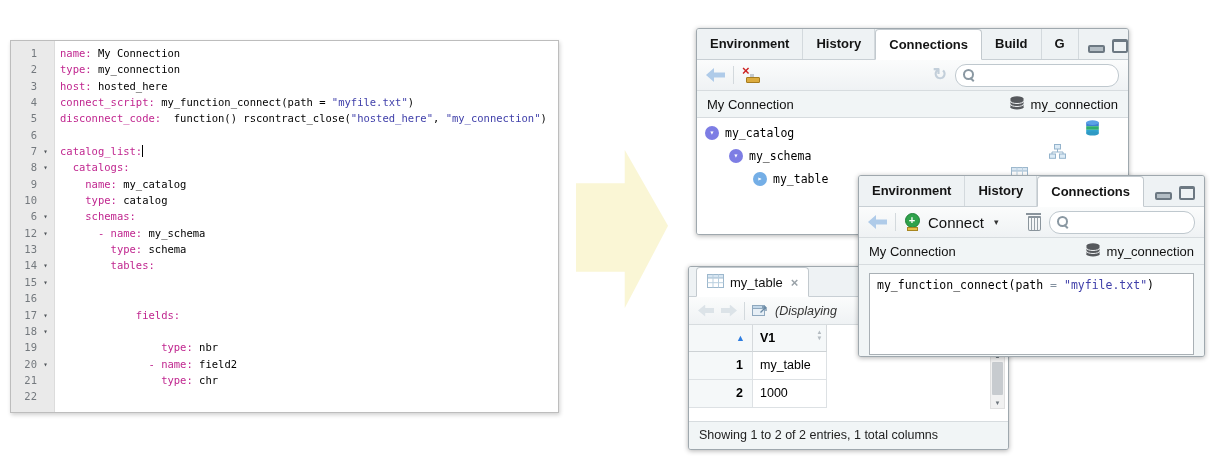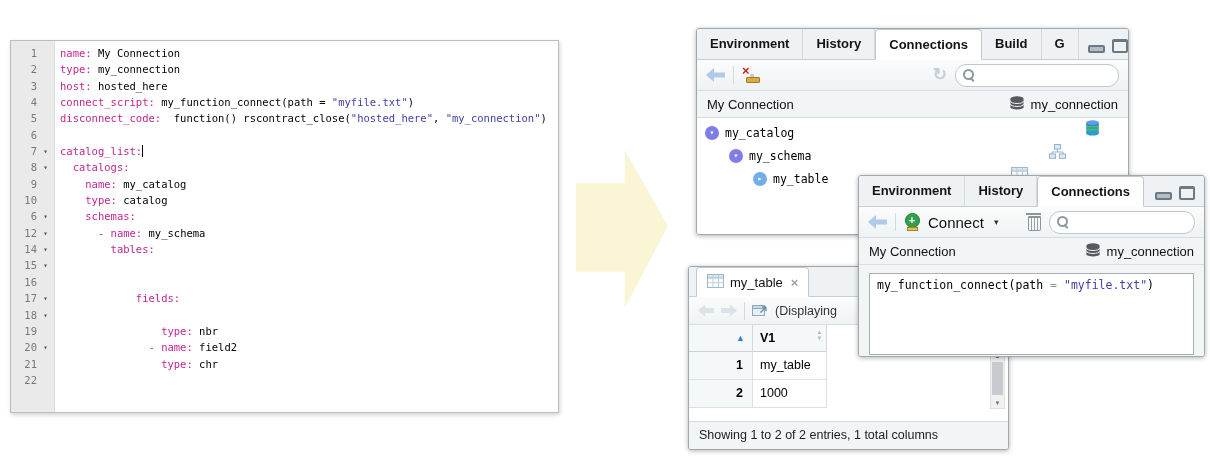--- a/index.html
+++ b/index.html
@@ -90,21 +90,21 @@
   #panel-front .content{background:#f1f5f6;height:92px;}
   .code-box{margin:8px 10px;height:72px;background:#fff;border:1px solid #a9b0b5;
             font-family:"DejaVu Sans Mono",monospace;font-size:11.5px;padding:4px 7px;white-space:pre;}
 
   
   #panel-viewer{left:688px;top:266px;width:319px;height:182px;z-index:3;background:#eef2f4;}
   #panel-viewer .tabbar{height:29px;padding-left:7px;}
   .vtab{display:flex;align-items:center;gap:6px;background:#fff;border:1px solid #c2c9ce;border-bottom:1px solid #fff;
         border-radius:4px 4px 0 0;margin-bottom:-1px;padding:0 10px;font-size:13px;color:#111;position:relative;z-index:1;}
   .vtab .x{color:#9aa2a8;font-size:13px;font-weight:bold;margin-left:2px;}
-  #panel-viewer .toolbar{height:27px;gap:7px;}
+  #panel-viewer .toolbar{height:27px;gap:7px;font-style:italic;}
   .nav-left{width:16px;height:12px;background:#dce3e8;flex:none;
             clip-path:polygon(0 50%,45% 0,45% 30%,100% 30%,100% 70%,45% 70%,45% 100%);}
   .nav-right{width:16px;height:12px;background:#dce3e8;flex:none;
             clip-path:polygon(100% 50%,55% 0,55% 30%,0 30%,0 70%,55% 70%,55% 100%);}
   .disp-label{font-size:12.5px;color:#333;white-space:nowrap;}
   .grid{position:relative;background:#fff;height:98px;}
   .grow{display:flex;}
   .gcell{box-sizing:border-box;border-right:1px solid #dde1e4;border-bottom:1px solid #dde1e4;
          font-size:12.5px;line-height:27px;height:28px;}
   .ghead .gcell{background:#f5f8f9;border-right:1px solid #d5d9dc;border-bottom:1px solid #cdd2d5;height:27px;line-height:26px;}
@@ -180,20 +180,25 @@
           <span class="ln">6</span>
           <span class="fold">▾</span>
           <span class="code-text"><span class="seg-p">    </span><span class="seg-k">schemas:</span></span>
         </div>
         <div class="ed-line">
           <span class="ln">12</span>
           <span class="fold">▾</span>
           <span class="code-text"><span class="seg-p">      </span><span class="seg-k">- name:</span><span class="seg-p"> my_schema</span></span>
         </div>
         <div class="ed-line">
+          <span class="ln">13</span>
+          <span class="fold"></span>
+          <span class="code-text"><span class="seg-p">        </span><span class="seg-k">type:</span><span class="seg-p"> schema</span></span>
+        </div>
+        <div class="ed-line">
           <span class="ln">14</span>
           <span class="fold">▾</span>
           <span class="code-text"><span class="seg-p">        </span><span class="seg-k">tables:</span></span>
         </div>
         <div class="ed-line">
           <span class="ln">15</span>
           <span class="fold">▾</span>
         </div>
         <div class="ed-line">
           <span class="ln">16</span>

